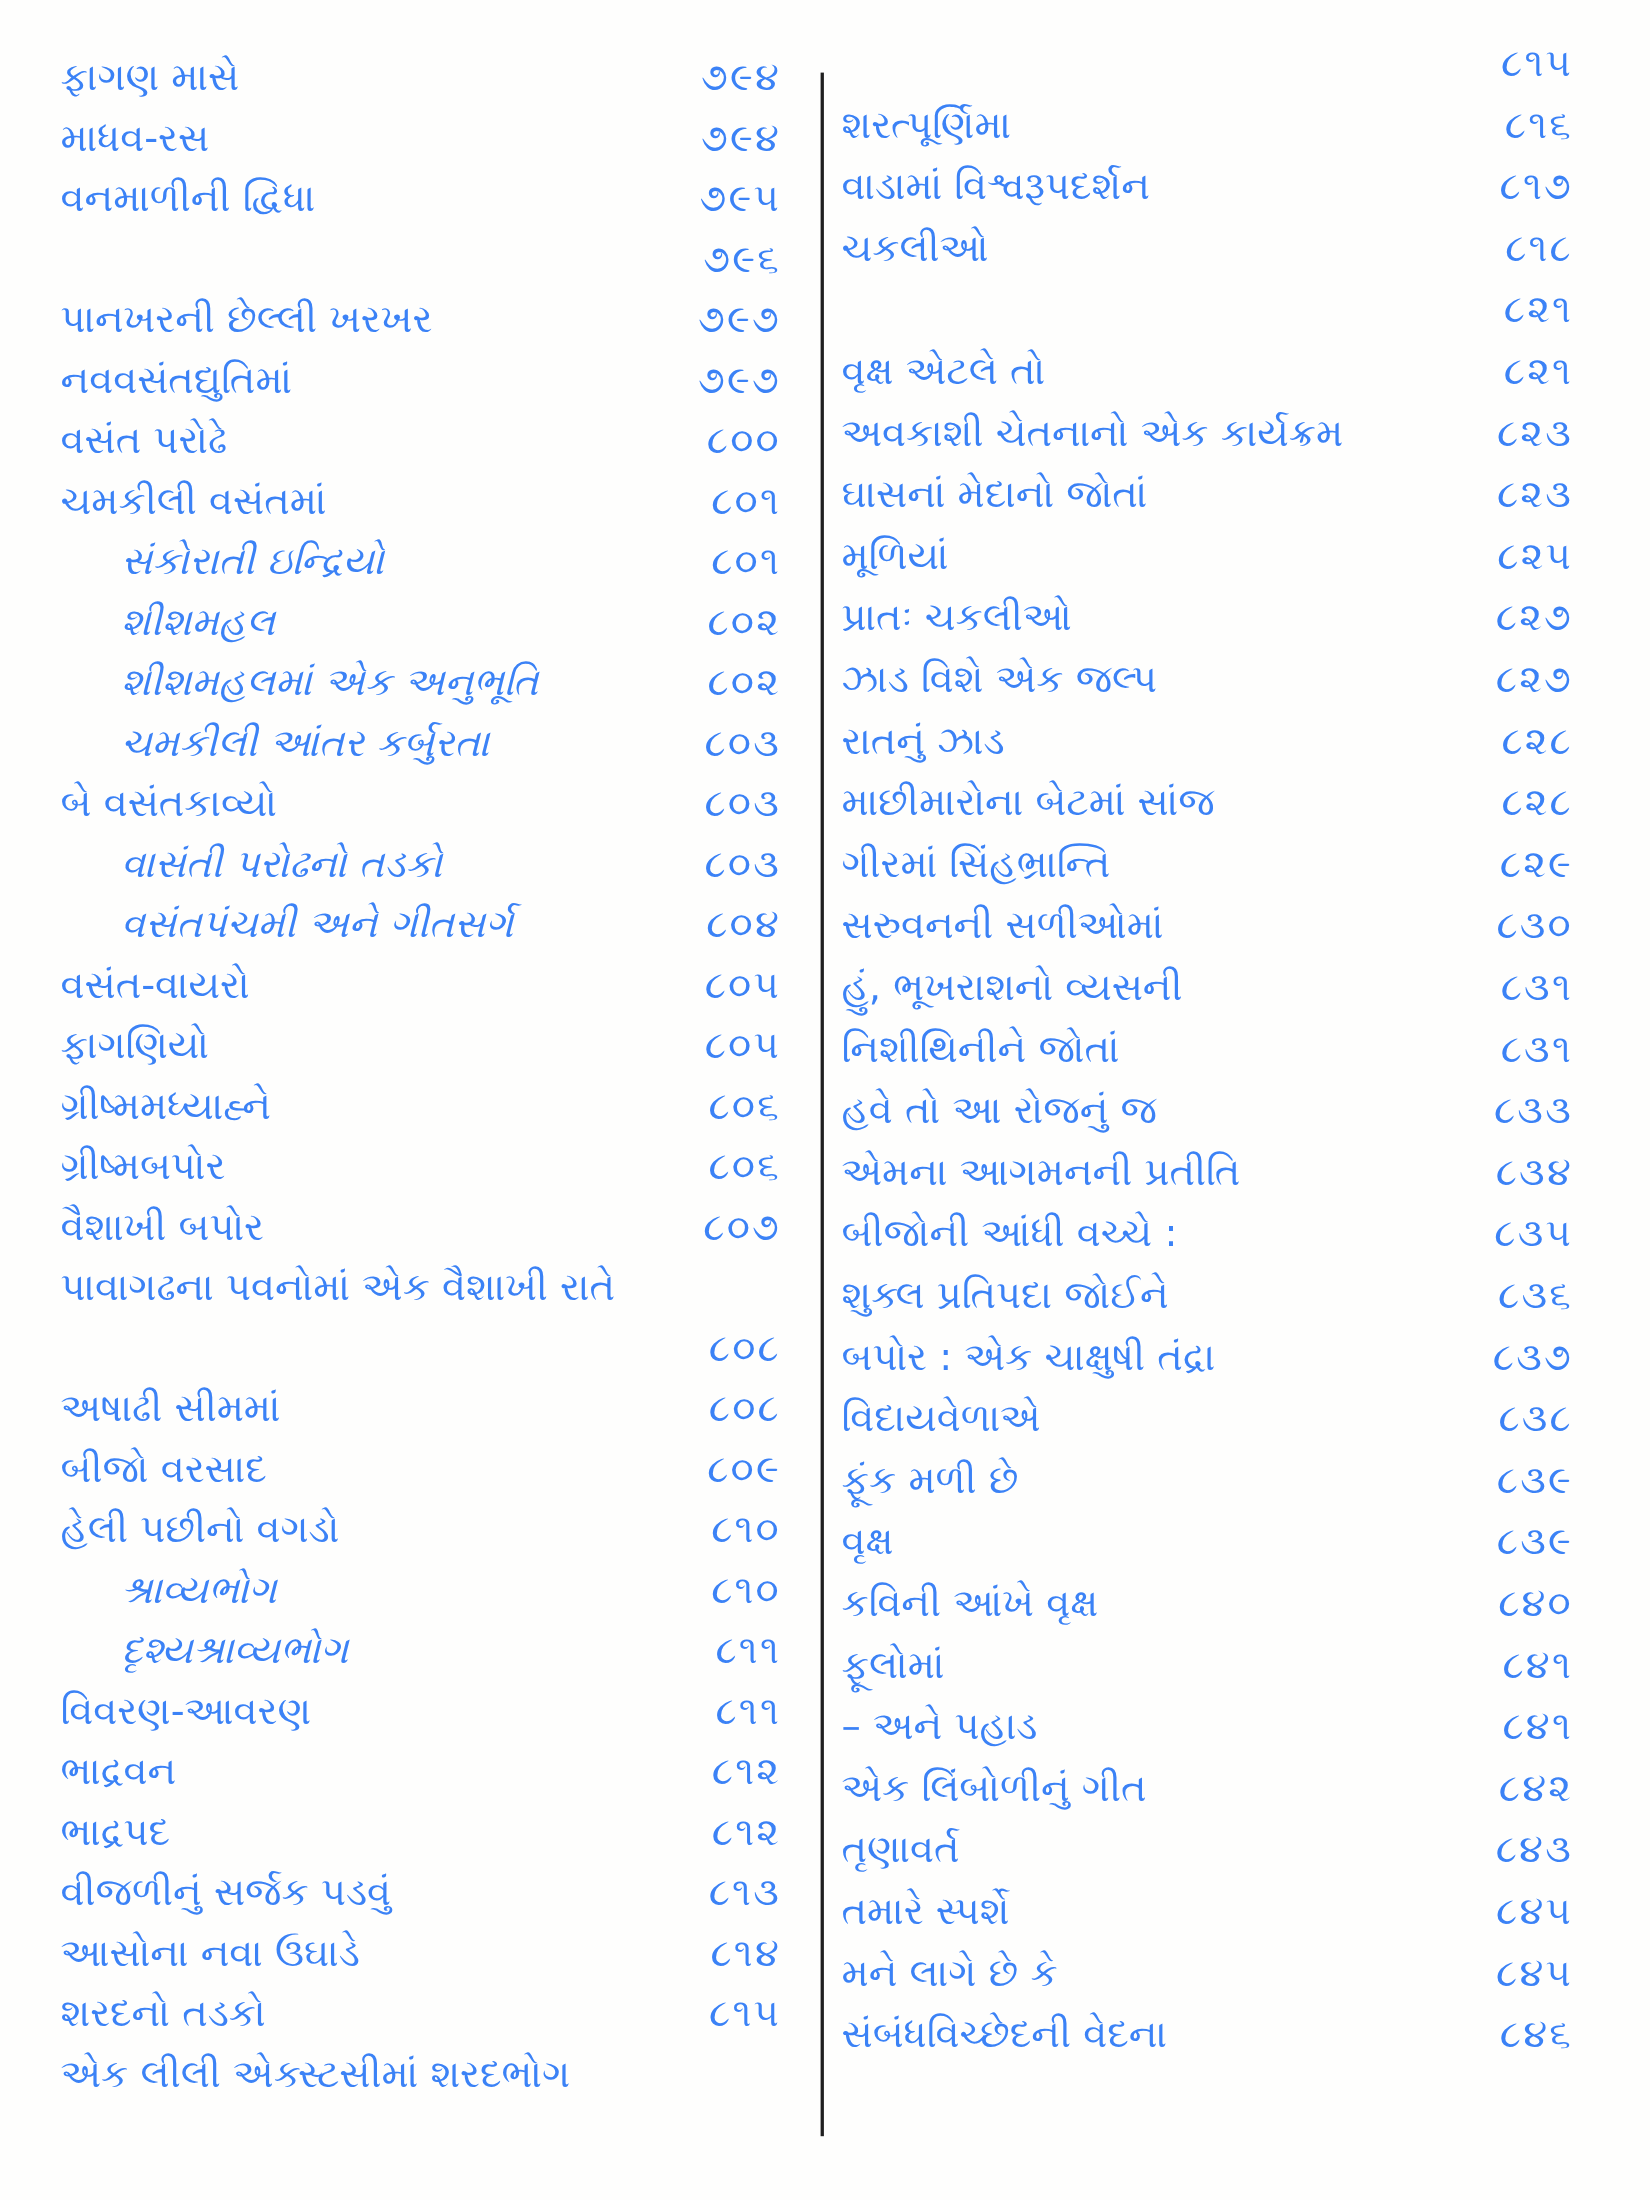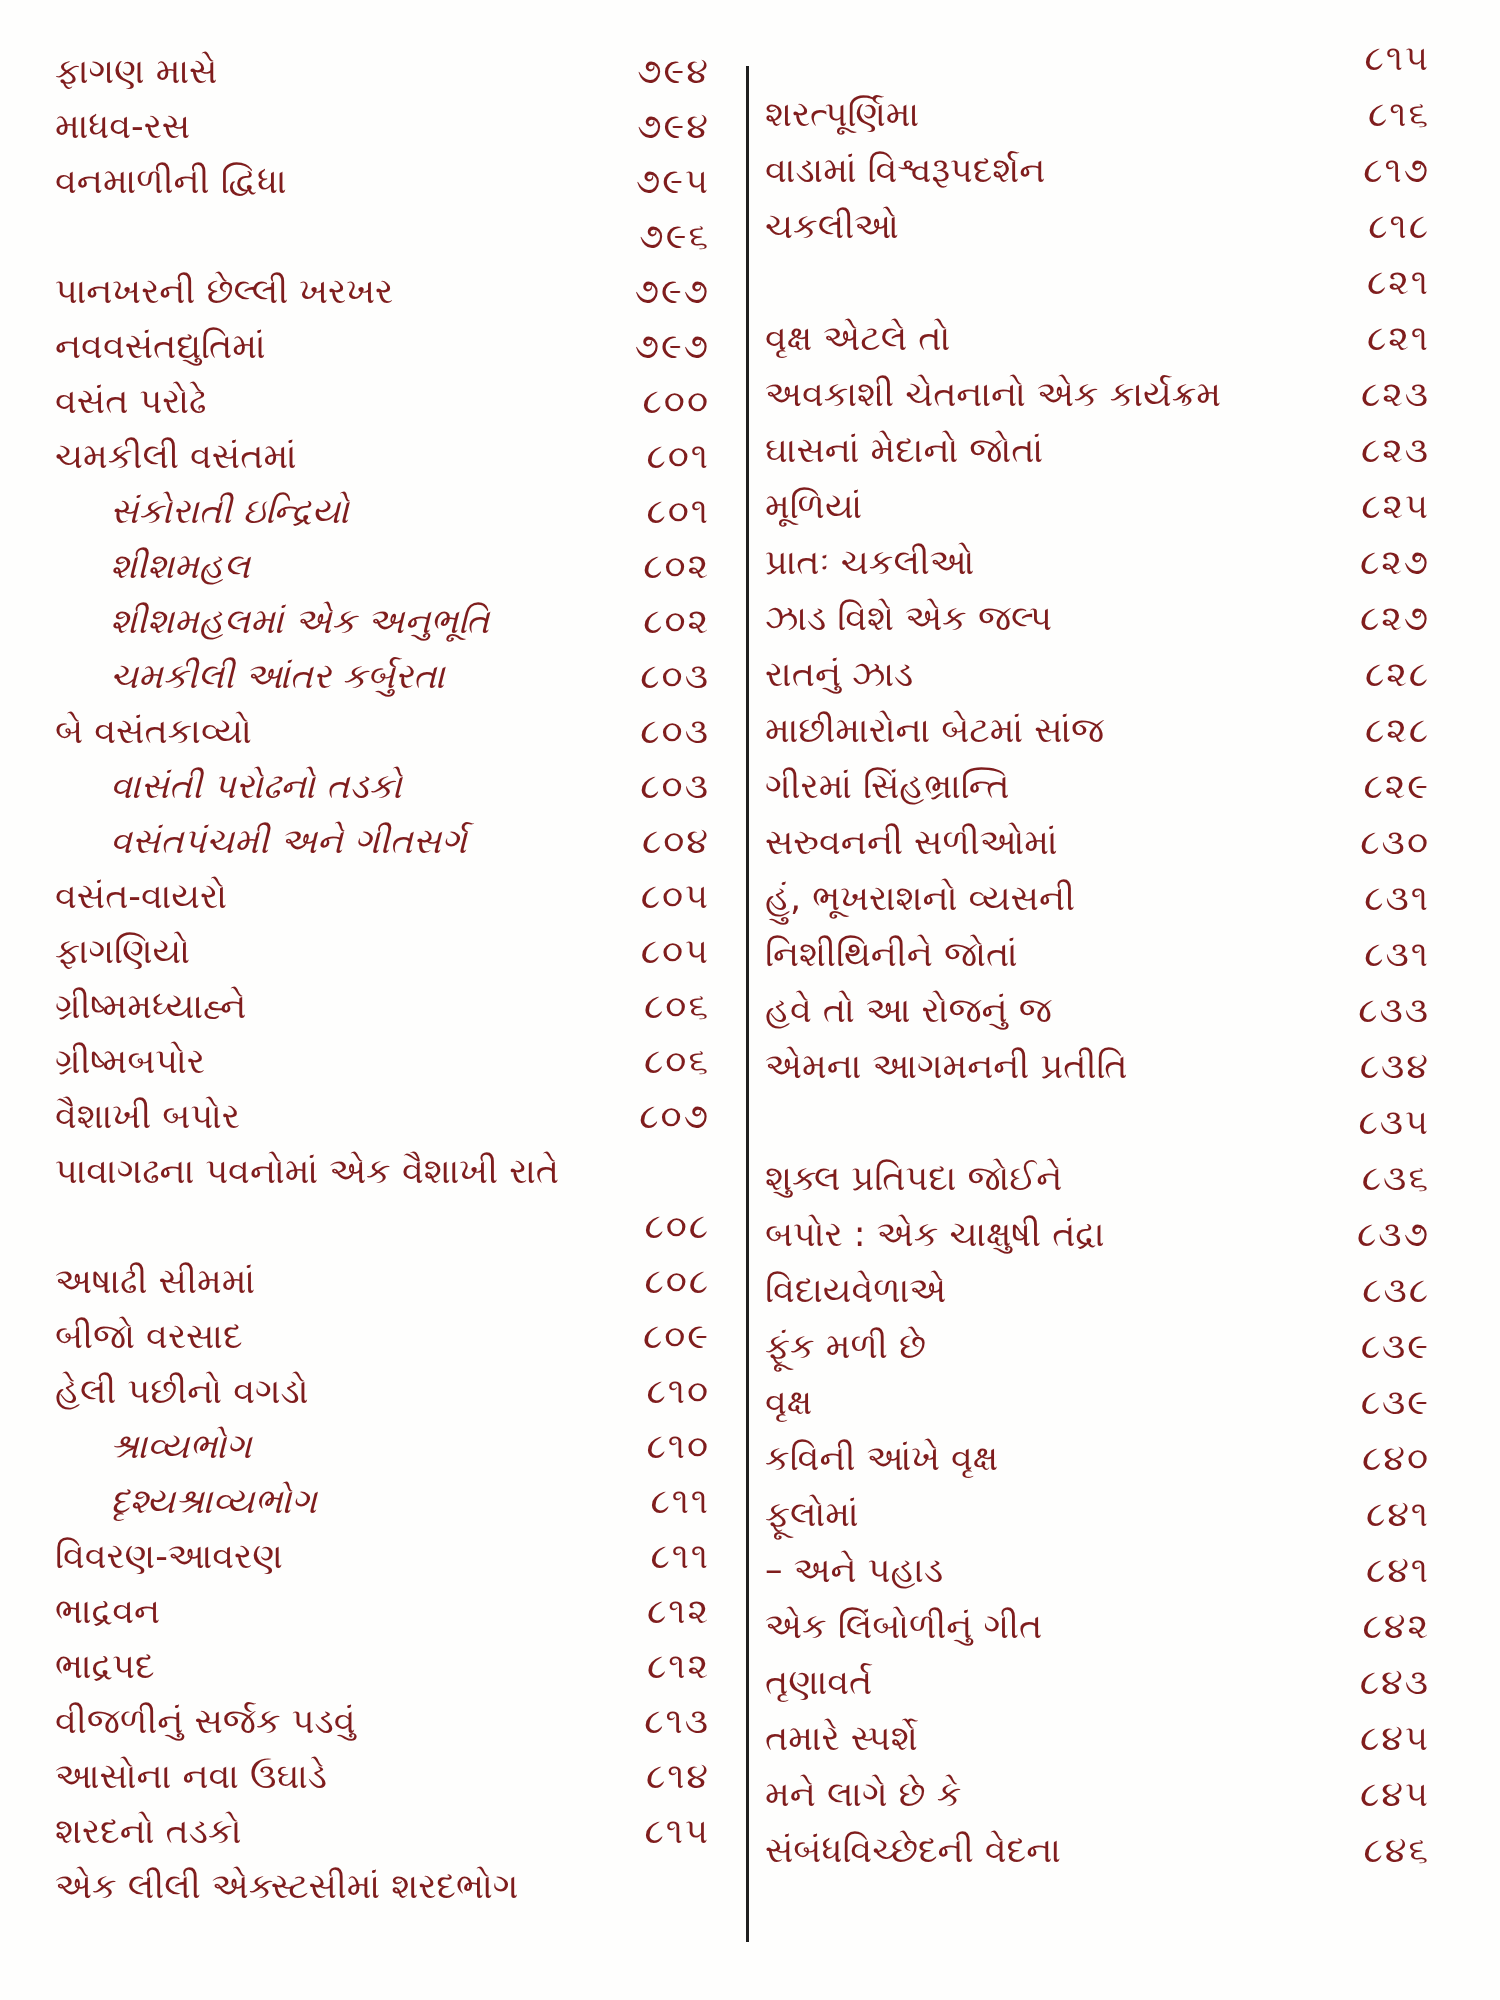--- a/index.html
+++ b/index.html
@@ -6,21 +6,21 @@
     margin: 0;
     padding: 0;
     background: #e8e8e4;
   }
   .page {
     position: relative;
     width: 1500px;
     height: 2000px;
     margin: 0 auto;
     background: #fefefd;
-    color: #7f1d1d;
+    color: #3b82f6;
     font-family: "DejaVu Sans", sans-serif;
     overflow: hidden;
   }
   .column {
     position: absolute;
     display: flex;
     flex-direction: column;
   }
   .column.left {
     left: 55px;
@@ -319,20 +319,21 @@
         <span class="title">હવે તો આ રોજનું જ</span>
         <span class="spacer"></span>
         <span class="pageno">૮૩૩</span>
       </div>
       <div class="toc-row">
         <span class="title">એમના આગમનની પ્રતીતિ</span>
         <span class="spacer"></span>
         <span class="pageno">૮૩૪</span>
       </div>
       <div class="toc-row">
+        <span class="title">બીજોની આંધી વચ્ચે :</span>
         <span class="spacer"></span>
         <span class="pageno">૮૩૫</span>
       </div>
       <div class="toc-row">
         <span class="title">શુક્લ પ્રતિપદા જોઈને</span>
         <span class="spacer"></span>
         <span class="pageno">૮૩૬</span>
       </div>
       <div class="toc-row">
         <span class="title">બપોર : એક ચાક્ષુષી તંદ્રા</span>

